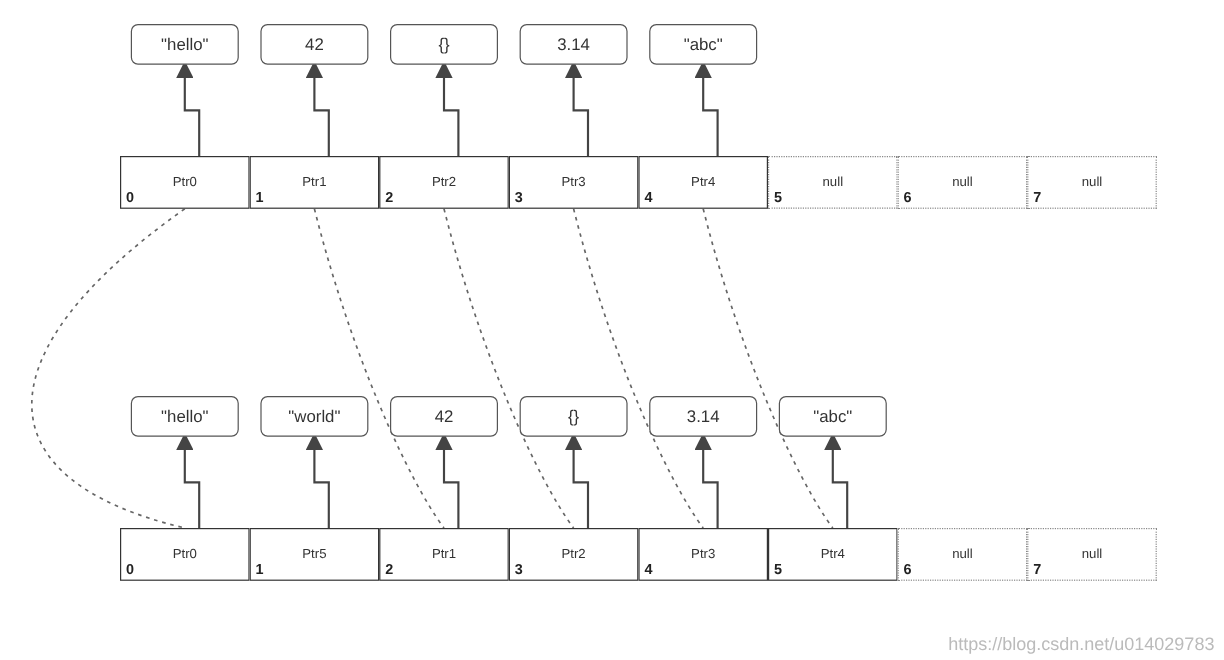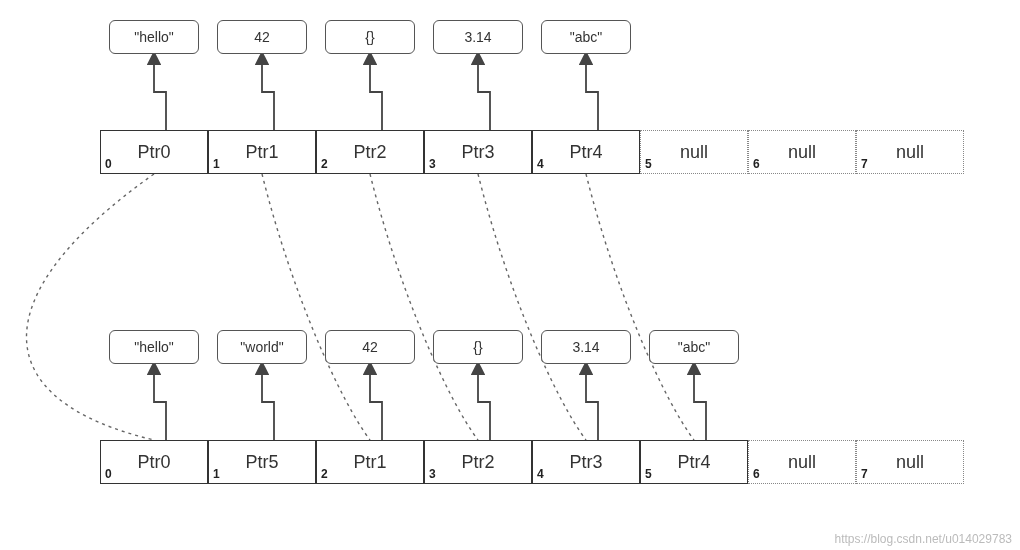--- a/index.html
+++ b/index.html
@@ -52,27 +52,27 @@
     bottom: 2px;
     font-size: 12px;
     font-weight: bold;
     color: #222;
   }
   .slot .lbl {
     position: absolute;
     left: 50%;
     top: 50%;
     transform: translate(-50%,-50%);
-    font-size: 18px;
+    font-size: 11px;
   }
   .watermark {
     position: absolute;
     right: 8px;
     bottom: 4px;
-    font-size: 12px;
+    font-size: 15px;
     color: #bbb;
   }
 </style>
 </head>
 <body>
 <div class="canvas">
 
 <svg class="layer">
   <defs>
     <marker id="ah" markerWidth="8" markerHeight="8" refX="5" refY="4" orient="auto">

